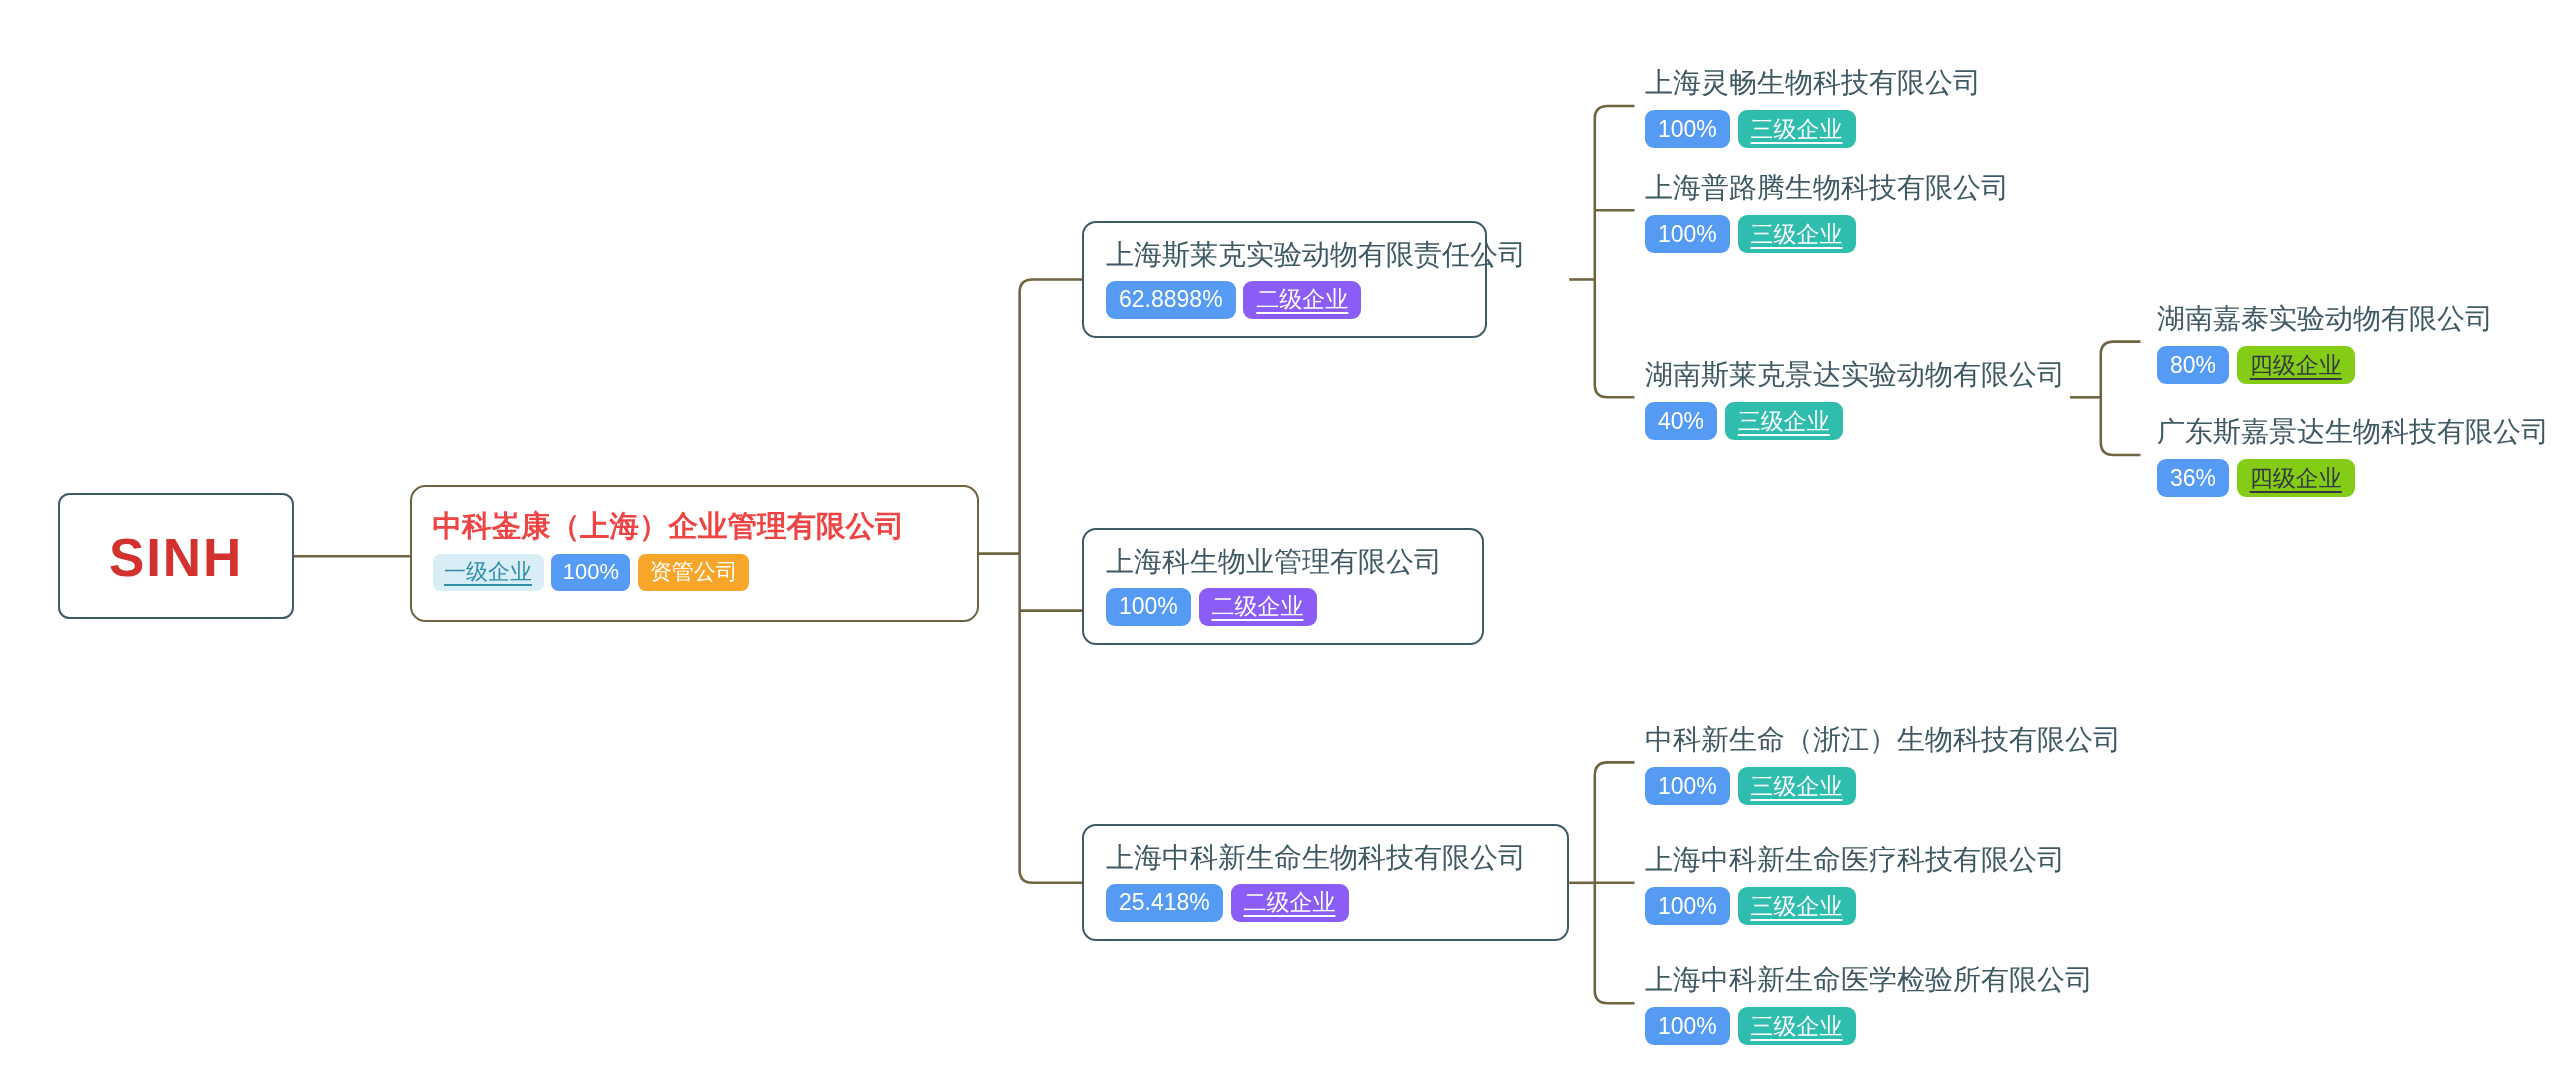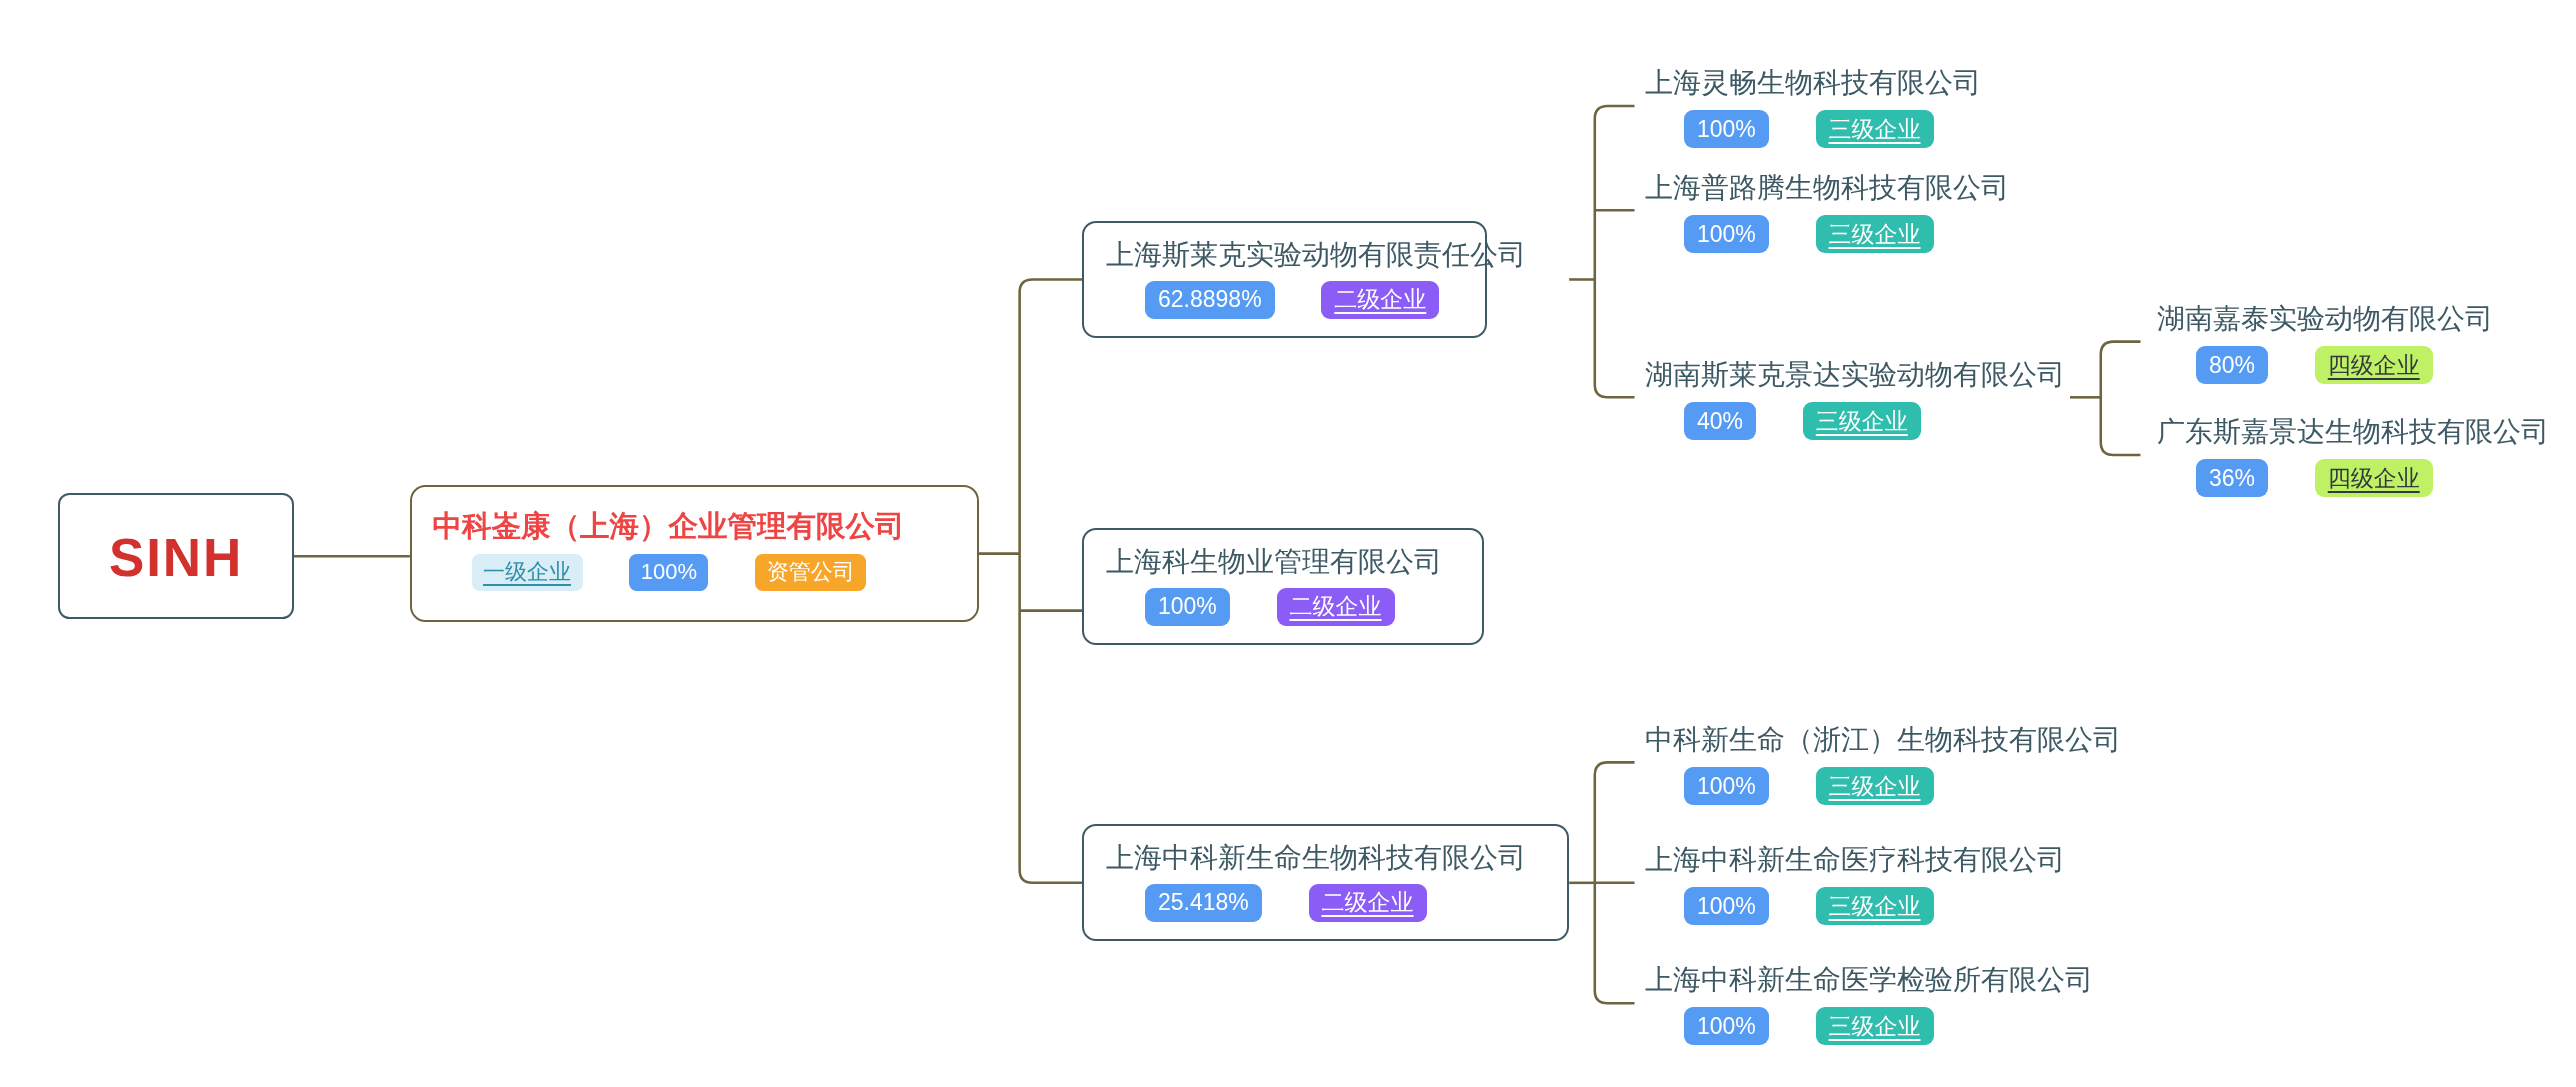--- a/index.html
+++ b/index.html
@@ -20,27 +20,27 @@
   .root-title{font-size:29.5px;font-weight:bold;color:#ef4444;line-height:33px;white-space:nowrap;margin-bottom:11.5px;}
   .n-title{font-size:28px;color:#3D5964;line-height:28px;white-space:nowrap;margin-bottom:11.5px;}
 
   
   .free-node{position:absolute;z-index:2;}
   .free-node .n-title{margin-bottom:0;}
   .free-node .badges{margin-top:13px;}
 
   .badges{display:flex;gap:7.7px;align-items:center;}
   .badge{display:inline-flex;align-items:center;height:38px;padding:0 13px;border-radius:9px;
-         font-size:23px;line-height:1;white-space:nowrap;margin-left:39px;}
+         font-size:23px;line-height:1;white-space:nowrap;}
   .root-box .badge{height:37px;font-size:22px;border-radius:7.7px;padding:0 11.5px;}
   .b-percent{background:#569BF3;color:#ffffff;}
   .b-l1{background:#D9EDF6;color:#2F8EA8;text-decoration:underline;text-underline-offset:4.5px;text-decoration-thickness:1.9px;}
   .b-l2{background:#8b5cf6;color:#ffffff;text-decoration:underline;text-underline-offset:4.5px;text-decoration-thickness:1.9px;}
   .b-l3{background:#2FBDAE;color:#ffffff;text-decoration:underline;text-underline-offset:4.5px;text-decoration-thickness:1.9px;}
-  .b-l4{background:#bef264;color:#33383F;text-decoration:underline;text-underline-offset:4.5px;text-decoration-thickness:1.9px;font-family:Liberation Serif, serif;}
+  .b-l4{background:#84cc16;color:#33383F;text-decoration:underline;text-underline-offset:4.5px;text-decoration-thickness:1.9px;font-family:Liberation Serif, serif;}
   .b-tag{background:#F7A62A;color:#ffffff;}
 </style>
 </head>
 <body>
 
 <div id="canvas">
 
   <svg id="edges" viewBox="0 0 4022 1698" xmlns="http://www.w3.org/2000/svg">
     <path d="M 458 868 H 640"></path>
     <path d="M 1528 864 H 1592"></path>

